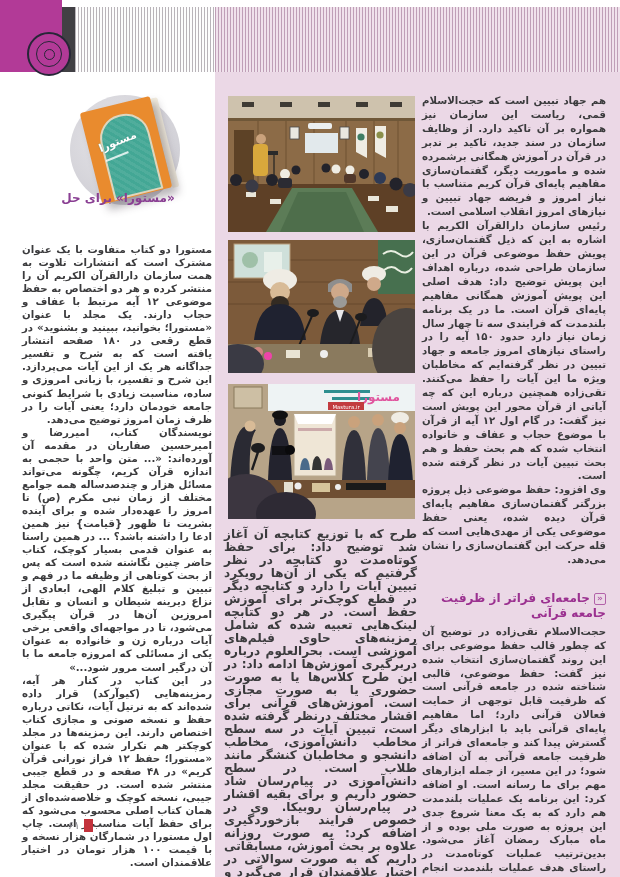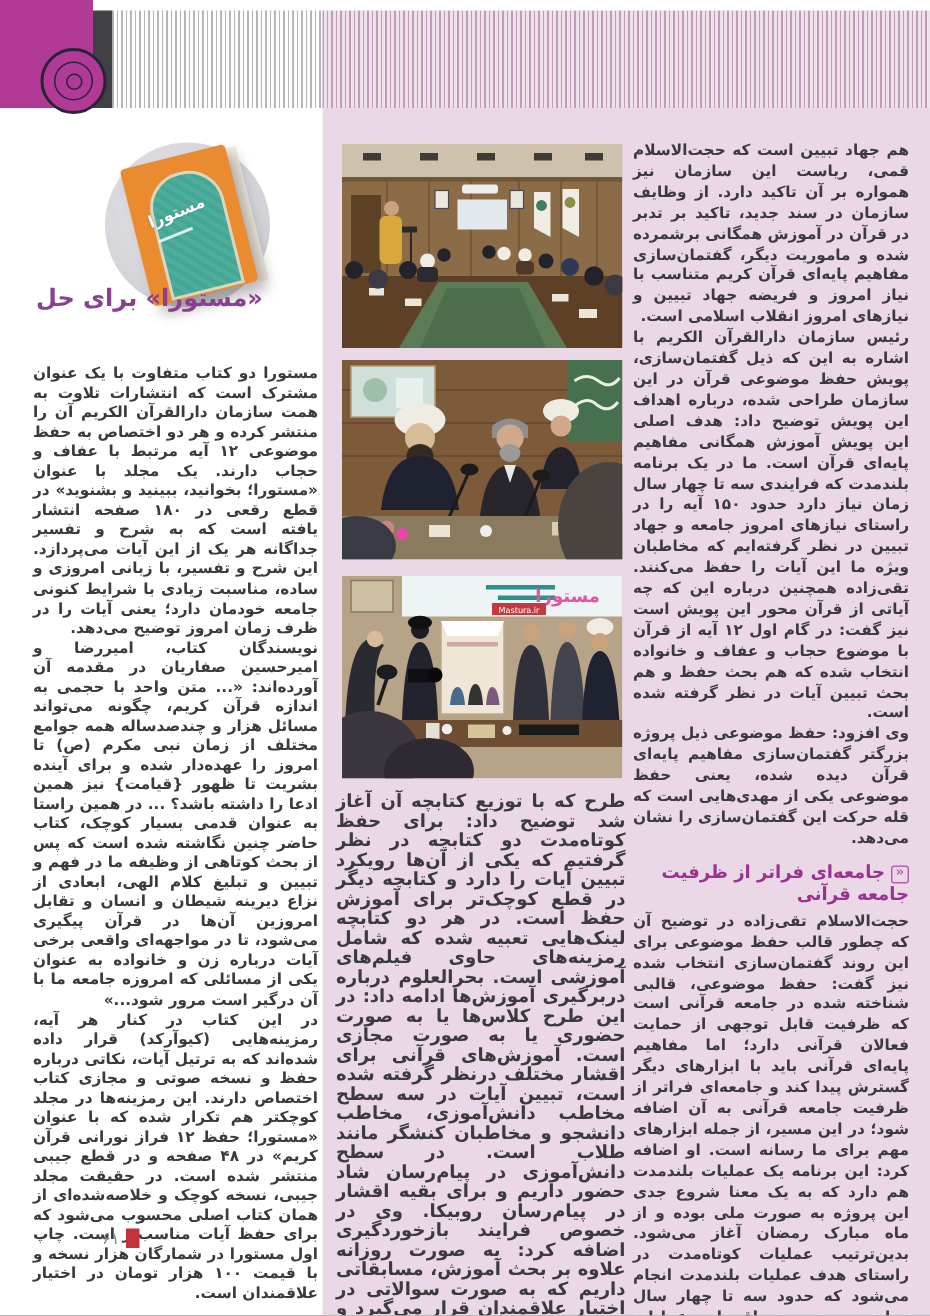--- a/index.html
+++ b/index.html
@@ -24,29 +24,29 @@
   .book-wrap{position:absolute;left:90px;top:103px;width:74px;height:94px;transform:rotate(-14deg);}
   .book-pages{position:absolute;right:-5px;top:3px;width:7px;height:92px;background:#f4efe1;border-radius:2px;}
   .book-cover{position:absolute;left:0;top:0;width:72px;height:94px;background:#e98b2e;border-radius:3px;
         box-shadow:5px 7px 9px rgba(60,50,60,.35);}
   .book-arch{position:absolute;left:13px;top:11px;width:46px;height:78px;background:#43a795;
         border:2px solid #ddd6be;border-radius:24px 24px 0 0;
         background-image:repeating-linear-gradient(45deg,rgba(255,255,255,.07) 0 3px,transparent 3px 6px);}
   .book-title{position:absolute;left:-6px;top:30px;width:100%;text-align:center;color:#fff;
         font-size:11px;font-weight:bold;transform:rotate(-8deg);text-shadow:0 0 1px #2c7f72;}
   .book-rule{position:absolute;left:14px;top:50px;width:24px;height:2px;background:#fff;opacity:.8;transform:rotate(-8deg);}
-  .headline{position:absolute;left:24px;top:186px;width:188px;direction:rtl;text-align:left;
-        color:#8a3f93;font-weight:bold;font-size:16px;line-height:25px;letter-spacing:-0.3px;}
+  .headline{position:absolute;left:24px;top:186px;width:188px;direction:rtl;text-align:center;
+        color:#8a3f93;font-weight:bold;font-size:12px;line-height:25px;letter-spacing:-0.3px;}
   
   .col{direction:rtl;text-align:justify;color:#3b3b3d;}
   .col p{margin:0;font-weight:bold;}
   .col-left{position:absolute;left:22px;top:243px;width:190px;font-size:10.2px;line-height:13.05px;}
   .col-mid{position:absolute;left:224px;top:528px;width:193px;font-size:12px;line-height:13px;}
   .col-right{position:absolute;left:422px;top:94px;width:184px;font-size:10.2px;line-height:13.9px;}
-  h3.sub{font-size:12px;font-weight:bold;margin:7px 0 4px;text-align:right;line-height:15px;}
+  h3.sub{font-size:12px;font-weight:bold;margin:24px 0 4px;text-align:right;line-height:15px;}
   .sub1{color:#9b3190;}
   .sub2{color:#737373;}
   .mark{display:inline-block;width:10px;height:10px;line-height:9px;border:1.5px solid currentColor;
         border-radius:2px;font-size:9px;text-align:center;margin-left:4px;opacity:.7;vertical-align:1px;}
   
   .photo{position:absolute;left:228px;width:187px;overflow:hidden;}
   .photo svg{display:block;width:100%;height:100%;}
   #ph1{top:96px;height:136px;}
   #ph2{top:240px;height:133px;}
   #ph3{top:384px;height:135px;}

